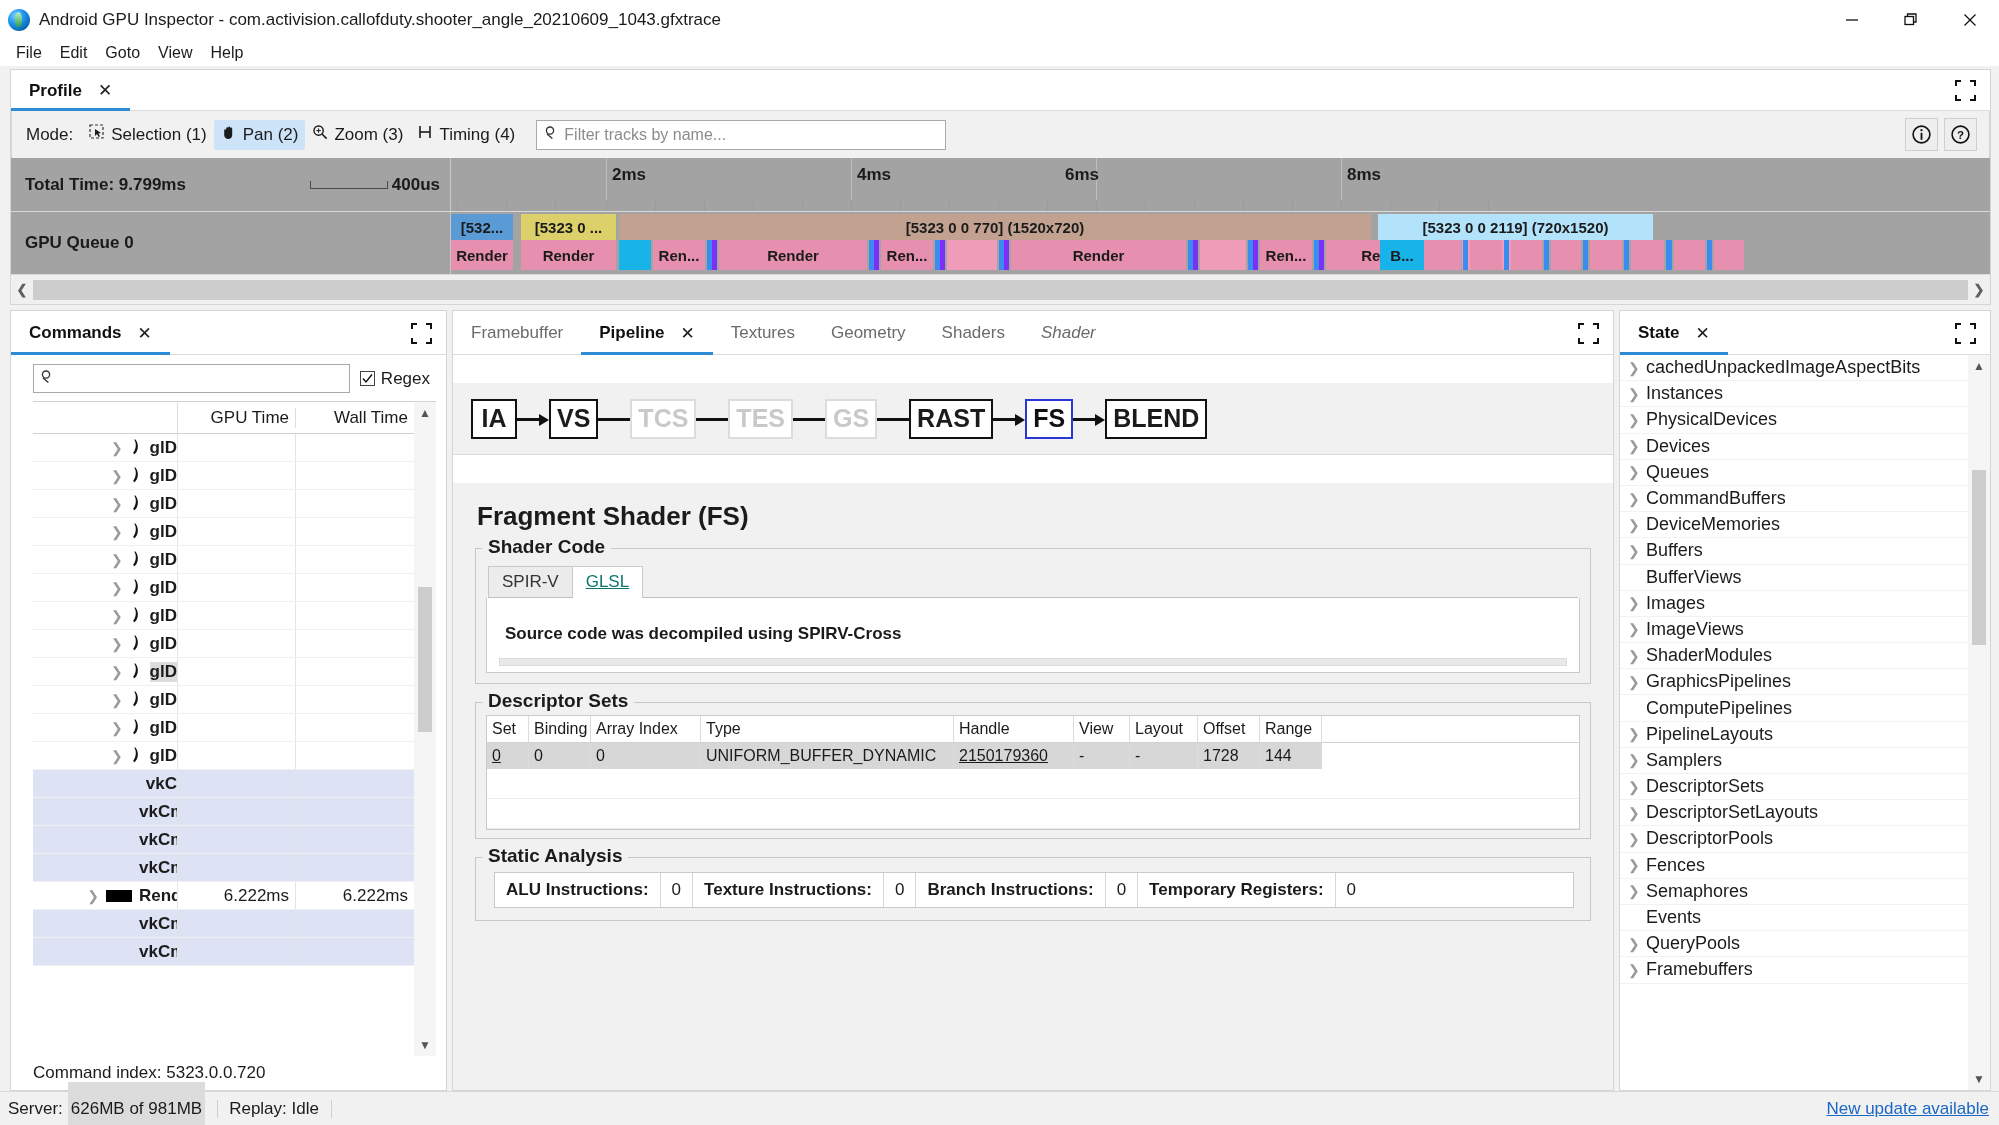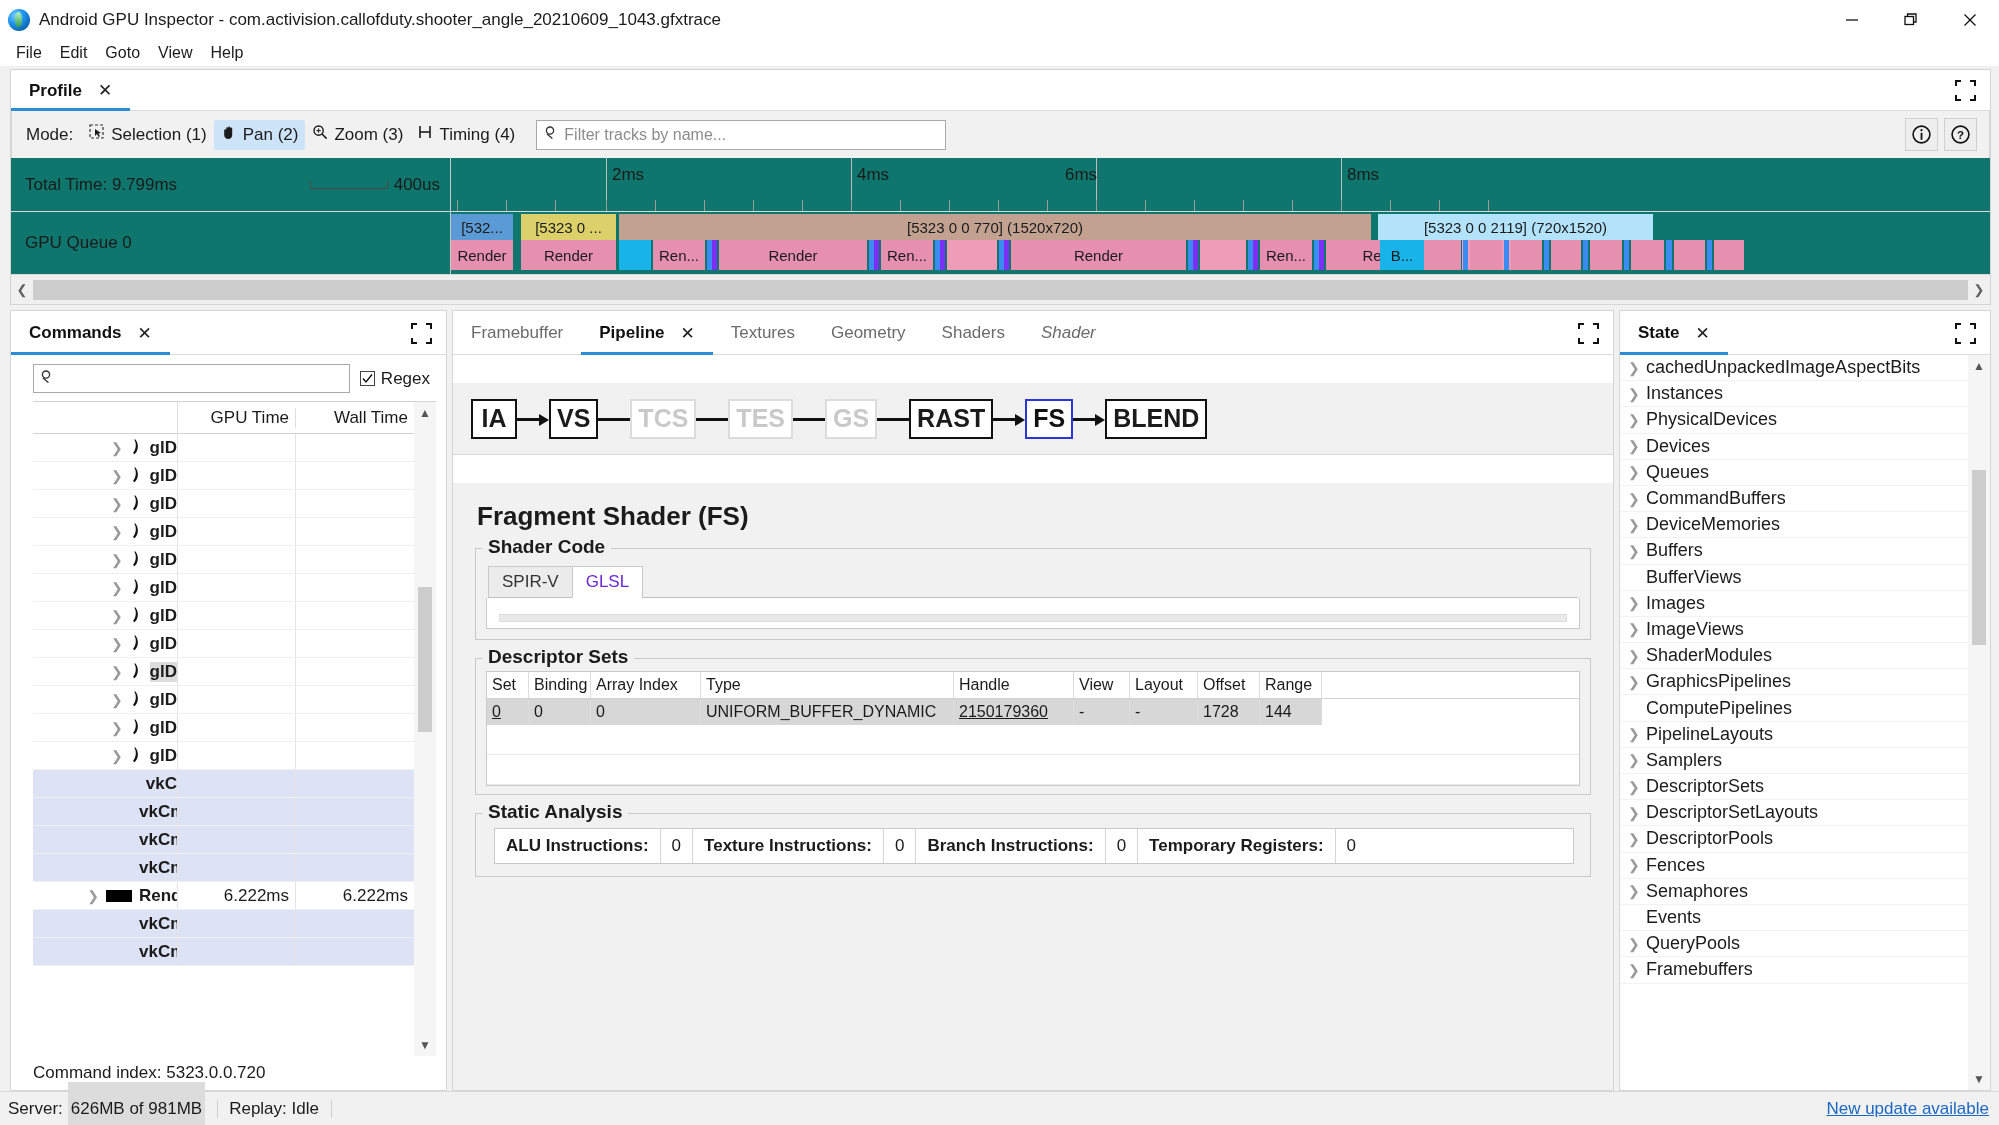--- a/index.html
+++ b/index.html
@@ -49,22 +49,22 @@
   .modeitem { display:flex; align-items:center; gap:6px; padding:4px 7px; font-size:17px; border-radius:2px;}
   .modeitem.sel { background:#cde3f7; }
   .filterbox { width:410px; height:30px; margin-left:14px; border:1px solid #a9a9a9; background:#fff;
                display:flex; align-items:center; padding:0 7px; gap:5px;}
   .filterbox .ph { color:#8c8c8c; font-size:16px;}
   .hlpgrp { margin-left:auto; display:flex; gap:6px;}
   .sqbtn { width:33px; height:33px; background:#eeeeee; border:1px solid #cfcfcf;
            display:flex; align-items:center; justify-content:center;}
 
   
-  .timelinewrap { background:#0f766e; border:1px solid #d5d5d5; border-top:none;
-                  margin:0 8px 0 10px; flex:0 0 auto;}
+  .timelinewrap { background:#a3a3a3; border:1px solid #d5d5d5; border-top:none;
+                  margin:0 8px 0 10px; flex:0 0 auto;font-weight:bold;}
   .tlheader { display:flex; height:54px; border-bottom:1px solid #d9d9d9;}
   .tlhead-left { width:440px; border-right:1px solid #c8c8c8; display:flex; align-items:center;
                  padding:0 14px; position:relative;}
   .totaltime { font-size:17px;}
   .scalebar { position:absolute; right:62px; display:flex; align-items:center; }
   .scaleline { width:78px; height:8px; border-left:1px solid #4a4a4a; border-right:1px solid #4a4a4a;
                border-bottom:1px solid #4a4a4a; }
   .scaleval { position:absolute; right:10px; font-size:17px;}
   .tlhead-right { flex:1; position:relative;}
   .tickmaj { position:absolute; top:0; bottom:0; width:1px; background:#bdbdbd;}
@@ -134,21 +134,21 @@
   .arrow.plain::after { display:none;}
   .arrow.plain::before { width:32px;}
   .ctrbody { flex:1; background:#f1f1f1; padding:14px 22px 0 22px; overflow:hidden; min-height:0;}
   .fs-title { font-size:26px; font-weight:bold; margin:4px 0 16px 2px;}
   .grpbox { border:1px solid #c8c8c8; background:#f1f1f1; margin-bottom:18px; position:relative; padding:10px;}
   .grplabel { position:absolute; top:-13px; left:6px; background:#f1f1f1; padding:0 6px;
               font-weight:bold; font-size:19px;}
   .codetabs { display:flex; align-items:flex-end; border-bottom:1px solid #c0c0c0; margin:6px 2px 0 2px;}
   .codetab { padding:5px 13px 5px 13px; font-size:17px; color:#333; background:#ececec;
              border:1px solid #c9c9c9; border-bottom:none; margin-right:-1px;}
-  .codetab.active { background:#fff; color:#6d28d9; position:relative; top:1px; padding-bottom:6px;}
+  .codetab.active { background:#fff; color:#0f766e; position:relative; top:1px; padding-bottom:6px;text-decoration:underline;}
   .codebody { background:#fff; border:1px solid #c9c9c9; border-top:none; padding:16px 12px 6px 12px;}
   .codeline { font-weight:bold; font-size:17px; margin:10px 0 14px 6px;}
   .codehsb { height:8px; background:#e9e9e9; border:1px solid #dcdcdc;}
   .dstable { background:#fff; border:1px solid #c9c9c9; }
   .dsrow { display:flex; }
   .dsrow.head { border-bottom:1px solid #d2d2d2;}
   .dsrow.data { background:#d7d7d7;}
   .dsrow.empty { height:30px; border-bottom:1px solid #ececec;}
   .dscell { font-size:16px; padding:4px 5px; border-right:1px solid #dcdcdc; white-space:nowrap; overflow:hidden;}
   .u { text-decoration:underline;}
@@ -709,20 +709,21 @@
       <div class="ctrbody">
         <div class="fs-title">Fragment Shader (FS)</div>
 
         <div class="grpbox">
           <div class="grplabel">Shader Code</div>
           <div class="codetabs">
             <div class="codetab">SPIR-V</div>
             <div class="codetab active">GLSL</div>
           </div>
           <div class="codebody">
+            <div class="codeline">Source code was decompiled using SPIRV-Cross</div>
             <div class="codehsb"></div>
           </div>
         </div>
 
         <div class="grpbox" style="padding:12px 10px 8px 10px;">
           <div class="grplabel">Descriptor Sets</div>
           <div class="dstable">
             <div class="dsrow head">
               <div class="dscell" style="width:42px">Set</div>
               <div class="dscell" style="width:62px">Binding</div>

